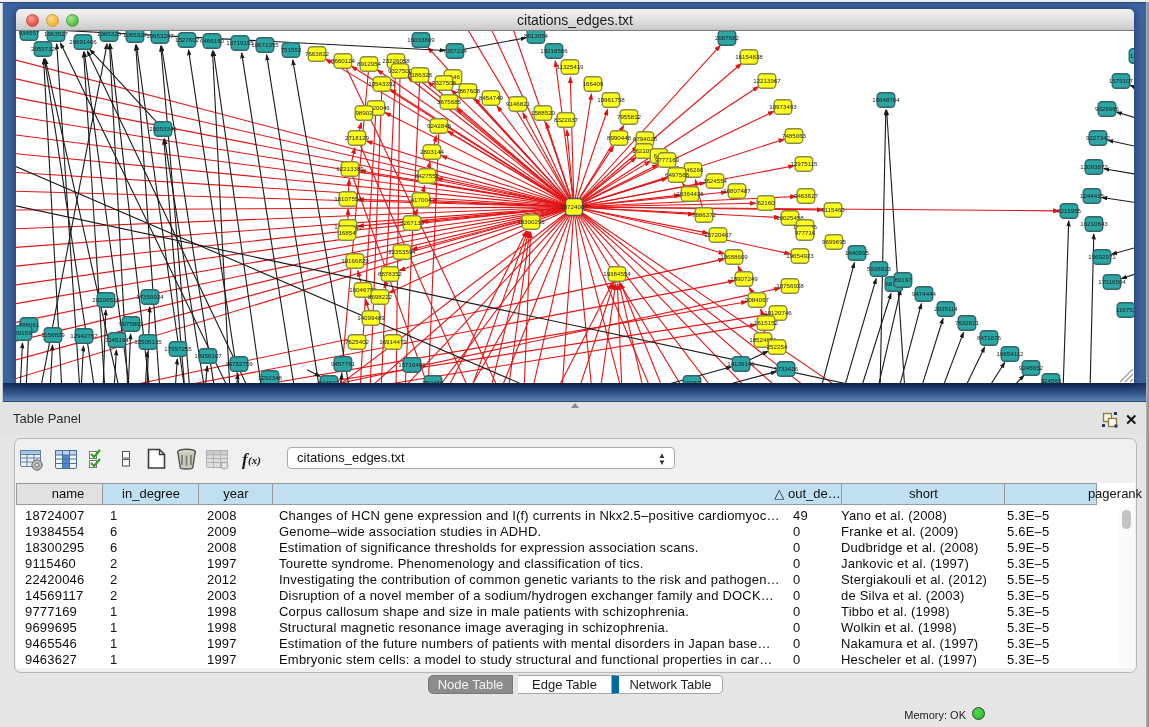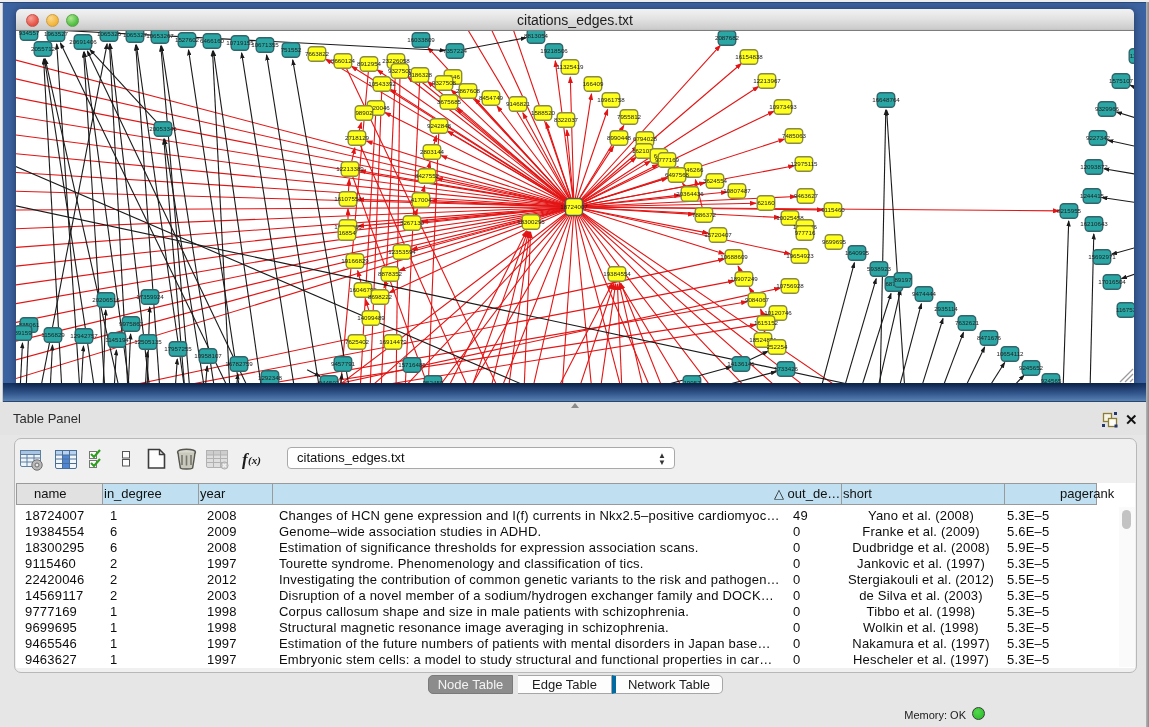--- a/index.html
+++ b/index.html
@@ -27,26 +27,26 @@
 #innerpanel{position:absolute;left:14px;top:36px;width:1123px;height:235px;background:#f0f0f0;
   border:1px solid #b8b8b8;border-radius:7px}
 
 .tbi{position:absolute;top:46px}
 #combo{position:absolute;left:287px;top:45px;width:388px;height:22px;background:#fff;
   border:1px solid #a9a9a9;border-radius:4px;font-size:13px;color:#111;line-height:20px;padding-left:9px}
 #combo .ar{position:absolute;right:8px;top:3.5px;font-size:8px;color:#333;line-height:7px;letter-spacing:0}
 
 #tbl{position:absolute;left:16px;top:81px;width:1119px;height:185px;background:#fff}
 #thead{position:absolute;left:0;top:0;width:1081px;height:22px;background:#c0e0f1;border:1px solid #9a9a9a}
-#thead span{position:absolute;top:0;height:20px;line-height:20px;font-size:13px;color:#111;
+#thead span{position:absolute;top:0;height:20px;line-height:20px;text-align:center;font-size:13px;color:#111;
   border-right:1px solid #9a9a9a}
 .trow{position:absolute;left:0;width:1103px;height:16px;font-size:13px;letter-spacing:0.2px;color:#0d0d0d;white-space:nowrap}
 .trow span{position:absolute;top:0;height:16px;line-height:15px;overflow:hidden}
 .c1{left:9px;width:85px}.c2{left:94px;width:95px}.c3{left:191px;width:70px}.c4{left:263px;width:505px}
-.c5{left:777px;width:49px}.c6{left:825px;width:160px;text-align:center}.c7{left:991px;width:90px}
+.c5{left:777px;width:49px}.c6{left:825px;width:160px;text-align:left}.c7{left:991px;width:90px}
 
 #vsb{position:absolute;left:1103px;top:24px;width:16px;height:160px;background:#fafafa}
 #vsb .th{position:absolute;left:3px;top:3px;width:9px;height:19px;background:#c3c3c3;border-radius:5px}
 
 #tabs{position:absolute;left:428px;top:273px;height:19px;font-size:13px}
 #tabs .seg{position:absolute;top:0;height:19px;line-height:18px;text-align:center;background:#fdfdfd;
   border:1px solid #a6a6a6;color:#1d1d1d}
 #tabs .sel{background:#8c8c8c;color:#f4f4f4;border-color:#7a7a7a}
 
 #status{position:absolute;left:0;top:298px;width:1002px;height:27px}
@@ -756,20 +756,20 @@
           <span class="c6">Hescheler et al. (1997)</span>
           <span class="c7">5.3E–5</span>
         </div>
       <div id="vsb">
           <div class="th"></div>
         </div>
     </div>
     <div id="tabs">
       <div class="seg sel" style="left:0;width:85px;border-radius:5px 0 0 5px">Node Table</div>
       <div class="seg" style="left:90px;width:94px;border-left:none">Edge Table</div>
-      <div class="seg" style="left:184px;width:111px;border-left:4px solid #0369a1;border-radius:0 5px 5px 0">Network Table</div>
+      <div class="seg" style="left:184px;width:111px;border-left:7px solid #0369a1;border-radius:0 5px 5px 0">Network Table</div>
     </div>
     <div id="status">
       <span class="mem">Memory: OK</span>
       <span class="dot"></span>
     </div>
   </div>
   <div id="rstrip"></div>
 </div>
 </body></html>

